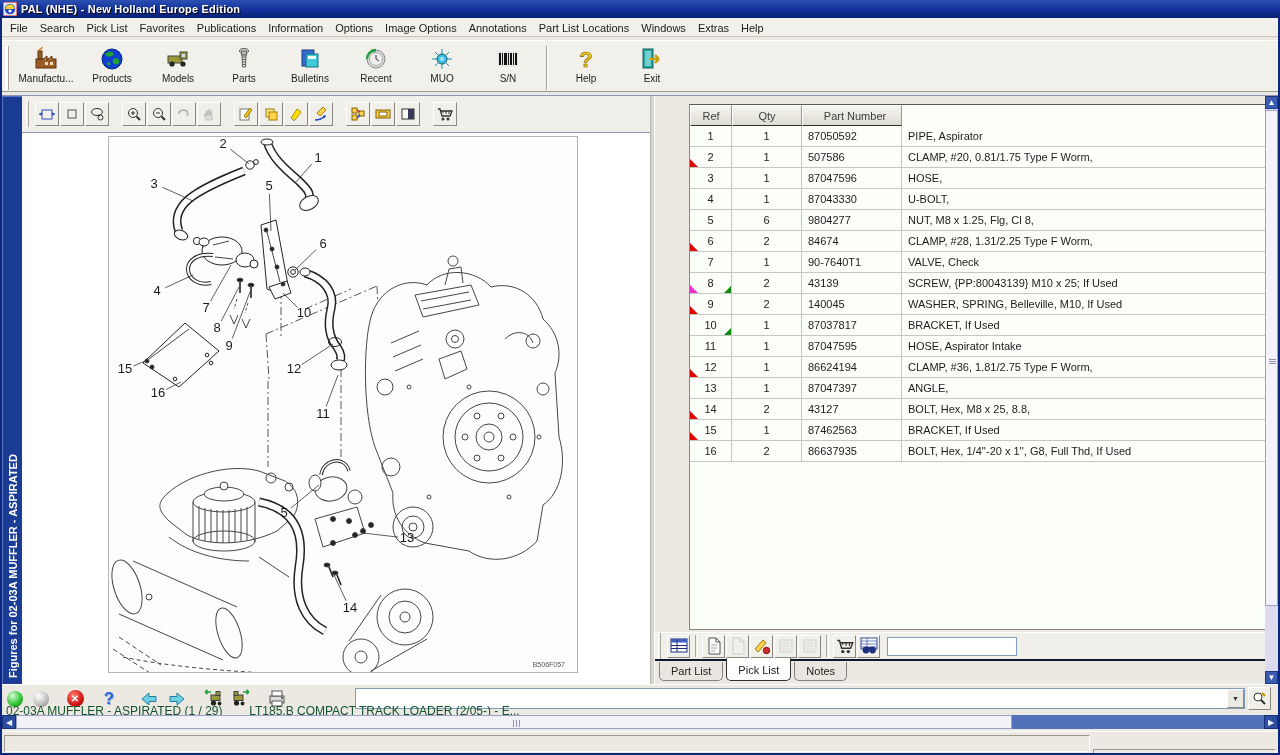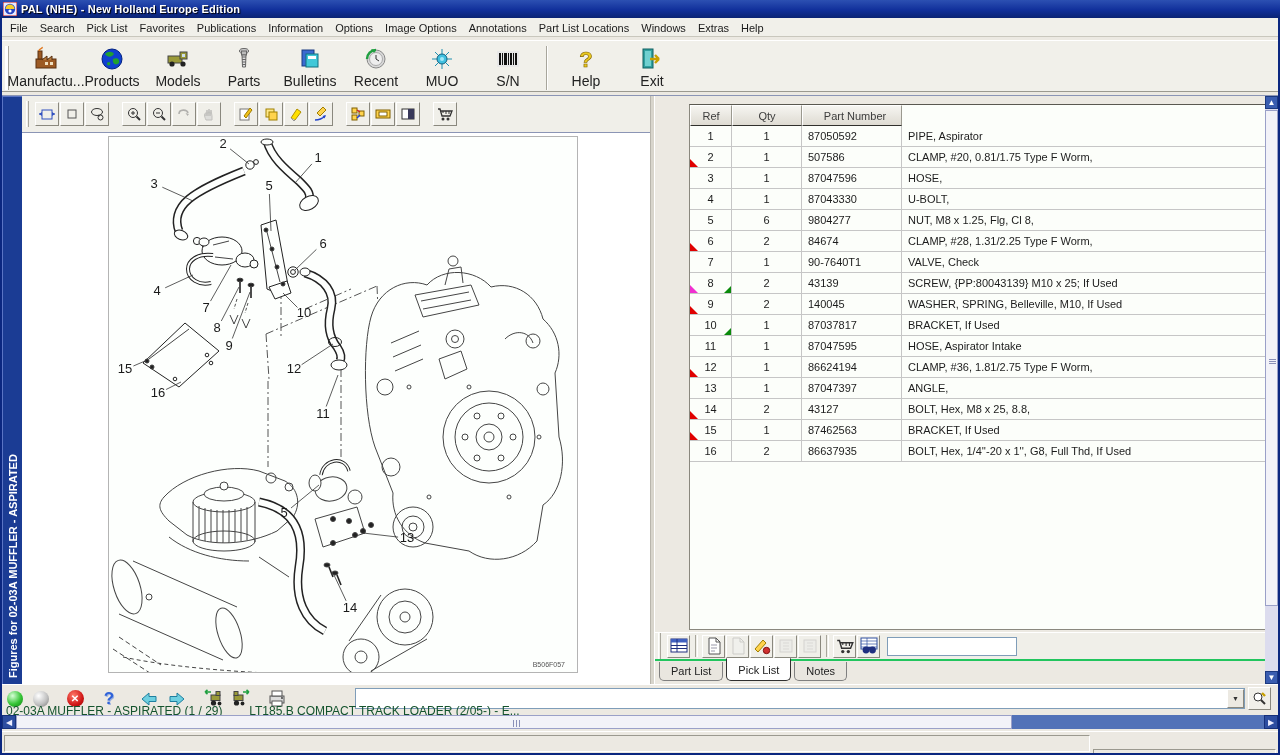--- a/index.html
+++ b/index.html
@@ -23,21 +23,21 @@
 
   
   .toolbar { position:absolute; left:2px; top:40px; width:1276px; height:52px;
     background:#f1f0ea; border-top:1px solid #ffffff; border-bottom:1px solid #9b998f;
     display:flex; align-items:flex-start; padding-top:3px; }
   .tb-grip { width:4px; height:44px; margin:2px 4px 0 3px;
     border-left:1px solid #fff; border-right:1px solid #a8a69c;
     box-shadow:2px 0 0 #fff inset; }
   .tb-btn { width:66px; height:46px; display:flex; flex-direction:column; align-items:center;
     justify-content:flex-start; gap:1px; cursor:pointer; padding-top:2px; }
-  .tb-btn .cap { font-size:14px; color:#222; }
+  .tb-btn .cap { font-size:10px; color:#222; }
   .tb-sep { width:2px; height:44px; margin:2px 5px 0 5px;
     border-left:1px solid #a8a69c; border-right:1px solid #fff; }
   .toolbar-underline { position:absolute; left:2px; top:92px; width:1276px; height:4px;
     background:#ece9e2; border-bottom:1px solid #8b95b5; }
 
   
   .main { position:absolute; left:2px; top:96px; width:1276px; height:588px; background:#ece9e2; }
 
   .vstrip { position:absolute; left:0; top:0; width:20px; height:588px; background:#1b3c94;
     border-left:1px solid #5a74c4; border-top:1px solid #5a74c4; overflow:hidden; }
@@ -86,21 +86,21 @@
     border-top:1px solid #ffffff; display:flex; align-items:center; padding-left:3px; }
   .rp-btn { width:23px; height:23px; background:#f0efe9; margin-right:1px;
     border:1px solid; border-color:#ffffff #8a887e #8a887e #ffffff;
     display:flex; align-items:center; justify-content:center; cursor:pointer; }
   .rp-btn.disabled svg { opacity:.4; filter:grayscale(1); }
   .rp-sep { width:3px; height:22px; border-left:1px solid #a8a69c; border-right:1px solid #fff; margin:0 4px; }
   .rp-input { width:130px; height:19px; border:1px solid #7f9db9; background:#fff;
     font-size:11px; padding:0 3px; margin-left:6px; font-family:"Liberation Sans",sans-serif; }
 
   .rp-tabs { position:absolute; left:0; top:563px; width:611px; height:25px;
-    border-top:2px solid #22c55e; background:#ece9e2; display:flex; padding-left:4px; }
+    border-top:2px solid #0f172a; background:#ece9e2; display:flex; padding-left:4px; }
   .tab { height:19px; padding:0 11px; font-size:11px; color:#222; background:#e9e6df;
     border:1px solid #808080; border-top:none; border-radius:0 0 5px 5px; margin-right:3px;
     display:flex; align-items:center; cursor:pointer; margin-top:1px; }
   .tab.active { background:#ffffff; height:23px; margin-top:-3px; border:1px solid #303030;
     border-top:1px solid #fff; z-index:3; font-weight:normal; }
 
   
   .vscroll { position:absolute; left:1263px; top:0; width:13px; height:588px; background:#dcdcee; }
   .vs-up, .vs-dn { position:absolute; left:0; width:13px; height:13px; background:#3a5db0;
     border:1px solid #1c3a80; color:#fff; font-size:8px; display:flex; align-items:center;

